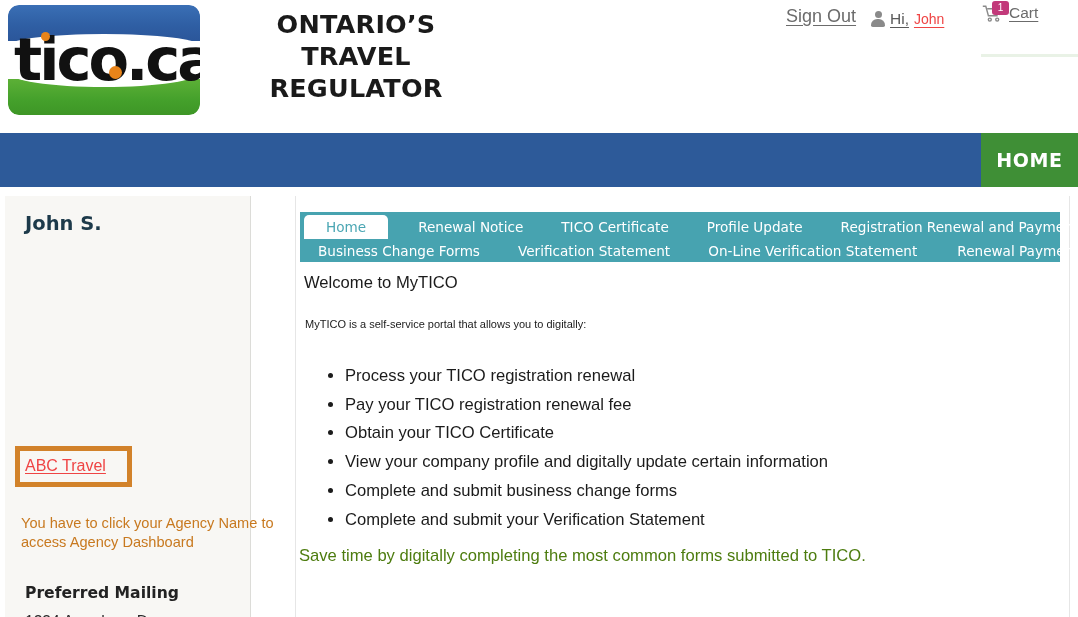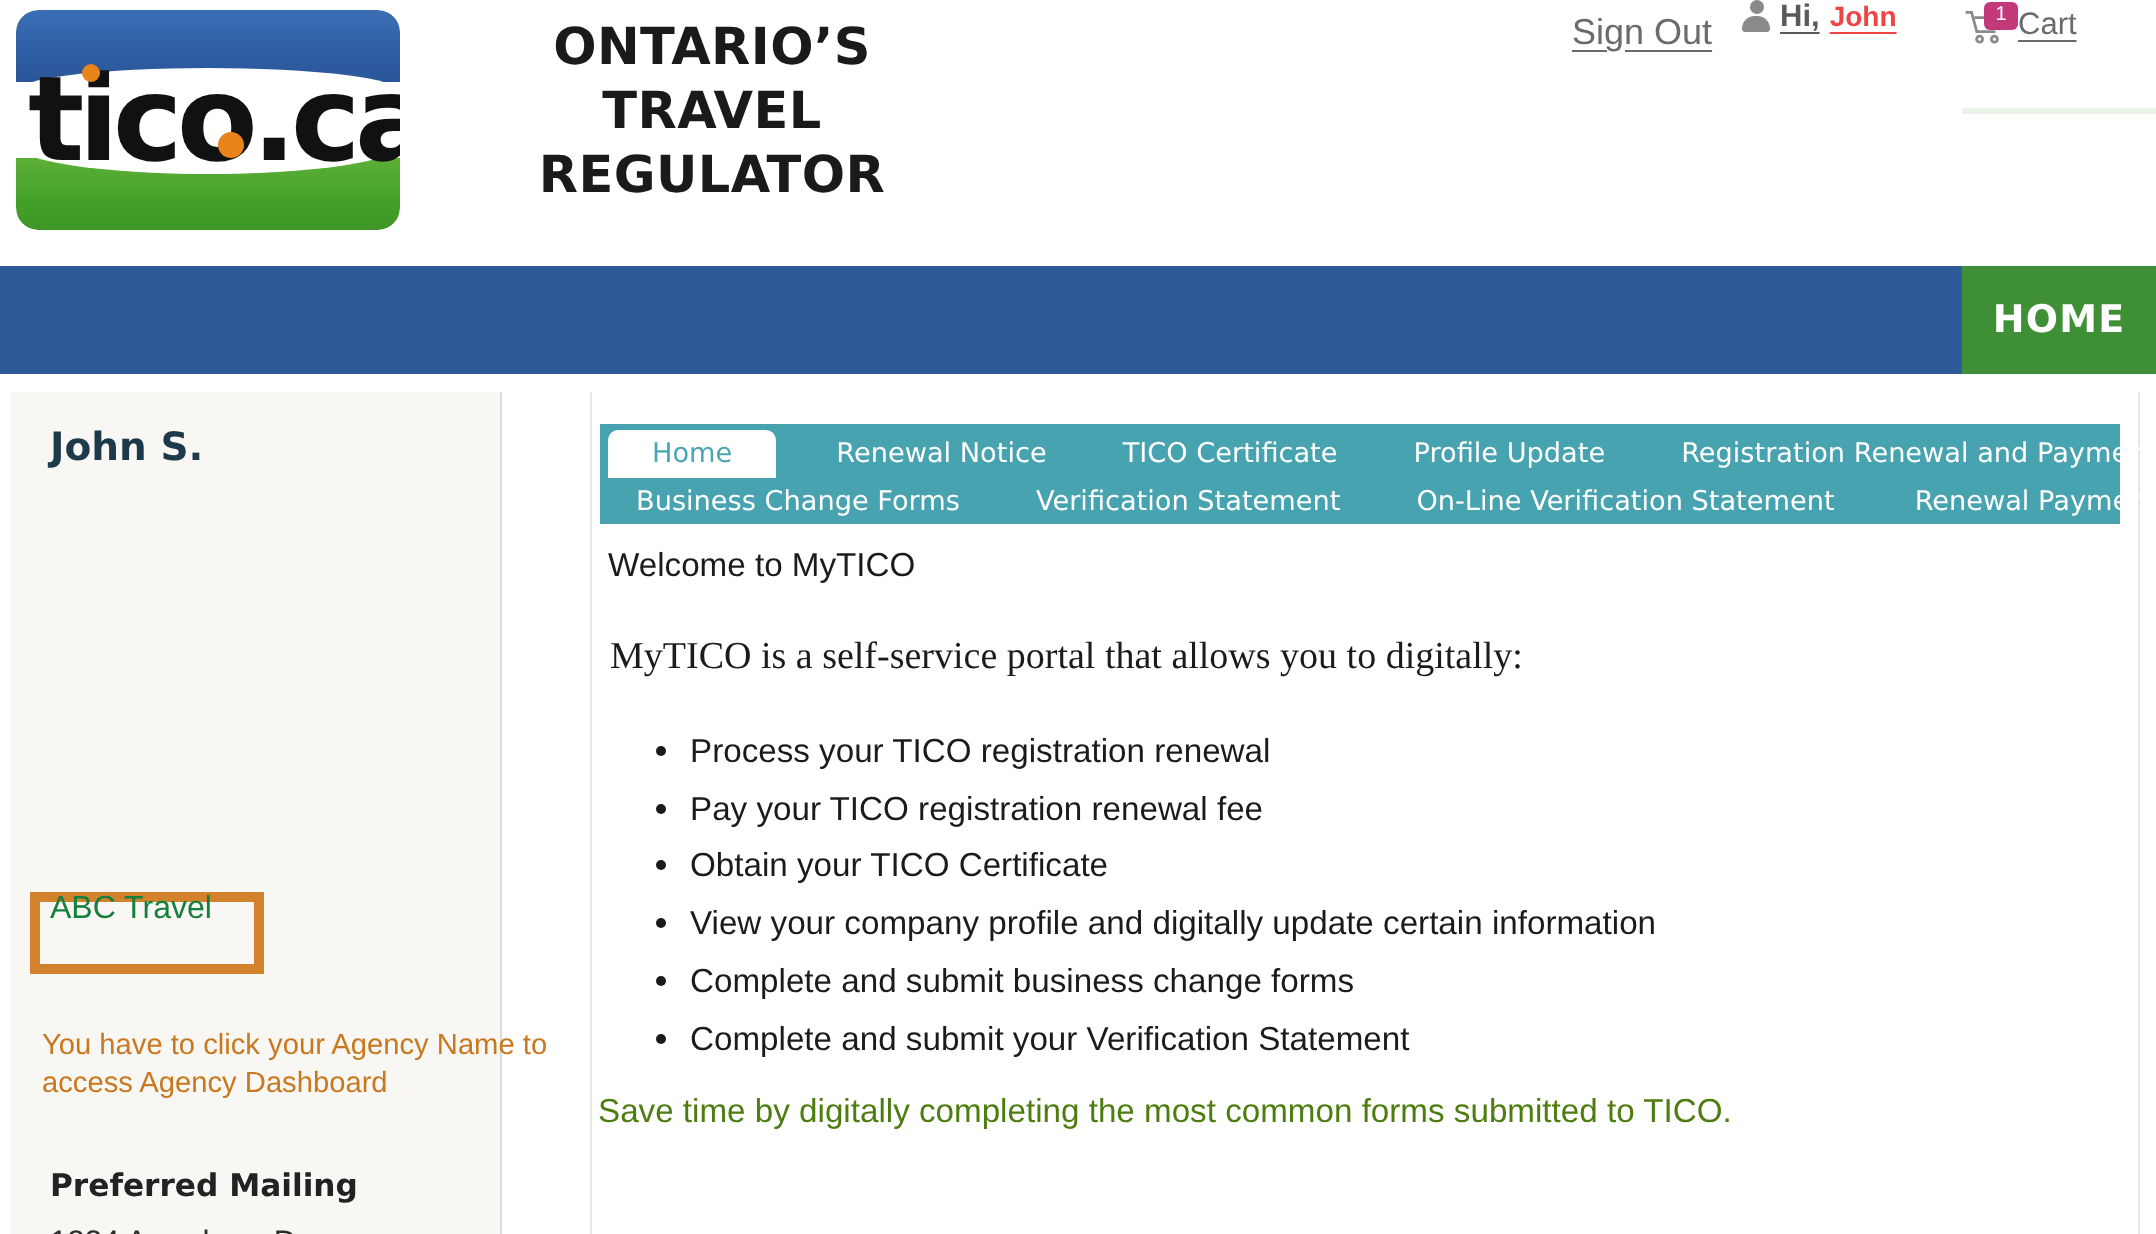--- a/index.html
+++ b/index.html
@@ -30,21 +30,21 @@
     line-height:74px;z-index:4;}
   .logo-dot{position:absolute;border-radius:50%;background:#e8841a;z-index:5;}
   .dot-i{left:33px;top:27px;width:9px;height:9px;}
   .dot-mid{left:101px;top:61px;width:13px;height:13px;}
 
   .tagline{position:absolute;left:206px;top:8px;width:300px;
     font-family:"DejaVu Sans", sans-serif;font-weight:700;font-size:25.5px;line-height:32px;
     color:#1a1a1a;letter-spacing:.2px;text-align:center;}
   .acct-link{font-size:18px;color:#6b6b6b;text-decoration:underline;text-underline-offset:3px;cursor:pointer;}
   .sign-out{position:absolute;left:786px;top:6px;}
-  .hi-wrap{position:absolute;left:871px;top:0;display:flex;gap:5px;font-weight:bold;}
+  .hi-wrap{position:absolute;left:871px;top:10px;display:flex;align-items:center;gap:5px;}
   .person-ico{width:14px;height:16px;position:relative;display:inline-block;}
   .person-ico:before{content:"";position:absolute;left:3.5px;top:0;width:7px;height:7px;border-radius:50%;background:#8a8a8a;}
   .person-ico:after{content:"";position:absolute;left:0;top:8px;width:14px;height:8px;border-radius:7px 7px 2px 2px;background:#8a8a8a;}
   .hi-txt{font-size:15.5px;color:#5a5a5a;text-decoration:underline;text-underline-offset:3px;}
   .john-txt{font-size:14px;color:#ef4444;text-decoration:underline;text-underline-offset:3px;padding-right:5px;}
   .cart-wrap{position:absolute;left:982px;top:3px;display:flex;align-items:center;gap:6px;}
   .cart-ico{position:relative;width:21px;height:20px;}
   .cart-svg{position:absolute;left:0;top:2px;}
   .cart-badge{position:absolute;left:10px;top:-2px;min-width:13px;height:14px;background:#c2397a;color:#fff;
     border-radius:3px;font-size:10px;line-height:14px;text-align:center;padding:0 2px;font-weight:400;}
@@ -56,41 +56,41 @@
     display:flex;align-items:center;justify-content:center;
     font-family:"DejaVu Sans", sans-serif;font-weight:700;font-size:19px;color:#ffffff;letter-spacing:.6px;cursor:pointer;}
   .nav-home-shadow{position:absolute;right:0;top:54px;width:97px;height:3px;background:#e9f2e6;}
 
   
   .sidebar{position:absolute;left:5px;top:196px;width:246px;height:421px;background:#f8f7f4;
     border-right:1px solid #dcdcd8;box-sizing:border-box;}
   .sb-name{position:absolute;left:20px;top:16px;font-family:"DejaVu Sans",sans-serif;font-weight:700;
     font-size:19.5px;color:#1d3a4a;}
   .sb-hl{position:absolute;left:10px;top:250px;width:117px;height:41px;border:5px solid #d2822a;box-sizing:border-box;}
-  .sb-agency{position:absolute;left:20px;top:250px;font-size:16px;color:#15803d;
-    text-underline-offset:2px;cursor:pointer;}
+  .sb-agency{position:absolute;left:20px;top:261px;font-size:16px;color:#ef4444;
+    text-decoration:underline;text-underline-offset:2px;cursor:pointer;}
   .sb-note{position:absolute;left:16px;top:318px;width:262px;font-size:14.6px;line-height:19px;color:#c8791f;}
   .sb-pm{position:absolute;left:20px;top:388px;font-family:"DejaVu Sans",sans-serif;font-weight:700;
     font-size:15.6px;color:#222;}
   .sb-addr{position:absolute;left:20px;top:414px;font-size:15.6px;line-height:23px;color:#2b2b2b;}
 
   
   .content{position:absolute;left:295px;top:196px;width:775px;height:421px;background:#fff;
     border-left:1px solid #e6e6e6;border-right:1px solid #e6e6e6;box-sizing:border-box;}
   .tabstrip{position:absolute;left:300px;top:212px;width:760px;height:50px;background:#47a3b0;}
   .tabrow{position:absolute;left:0;display:flex;align-items:center;}
   .tabrow1{top:3px;height:24px;}
   .tabrow2{top:28px;height:22px;}
   .tab{font-size:13.6px;color:#ffffff;font-family:"DejaVu Sans",sans-serif;font-weight:400;
     white-space:nowrap;cursor:pointer;padding:0 6px;}
   .tab.active{background:#ffffff;color:#4aa6b3;border-radius:5px 5px 0 0;
     padding:4px 22px;margin-left:4px;font-weight:400;}
 
   .welcome{position:absolute;left:304px;top:273px;font-size:16.6px;color:#1b1b1b;}
-  .intro{position:absolute;left:305px;top:318px;font-size:19px;color:#1b1b1b;font-family:Liberation Serif, serif;}
+  .intro{position:absolute;left:305px;top:318px;font-size:11px;color:#1b1b1b;}
   .blist{position:absolute;left:305px;top:362px;margin:0;padding:0 0 0 40px;list-style:disc;}
   .blist li{font-size:16.6px;color:#1b1b1b;line-height:28.7px;}
   .closing{position:absolute;left:299px;top:546px;font-size:16.6px;color:#4d7c0f;}
 </style>
 </head>
 <body>
 
 <div id="page">
 
   <div class="header">

